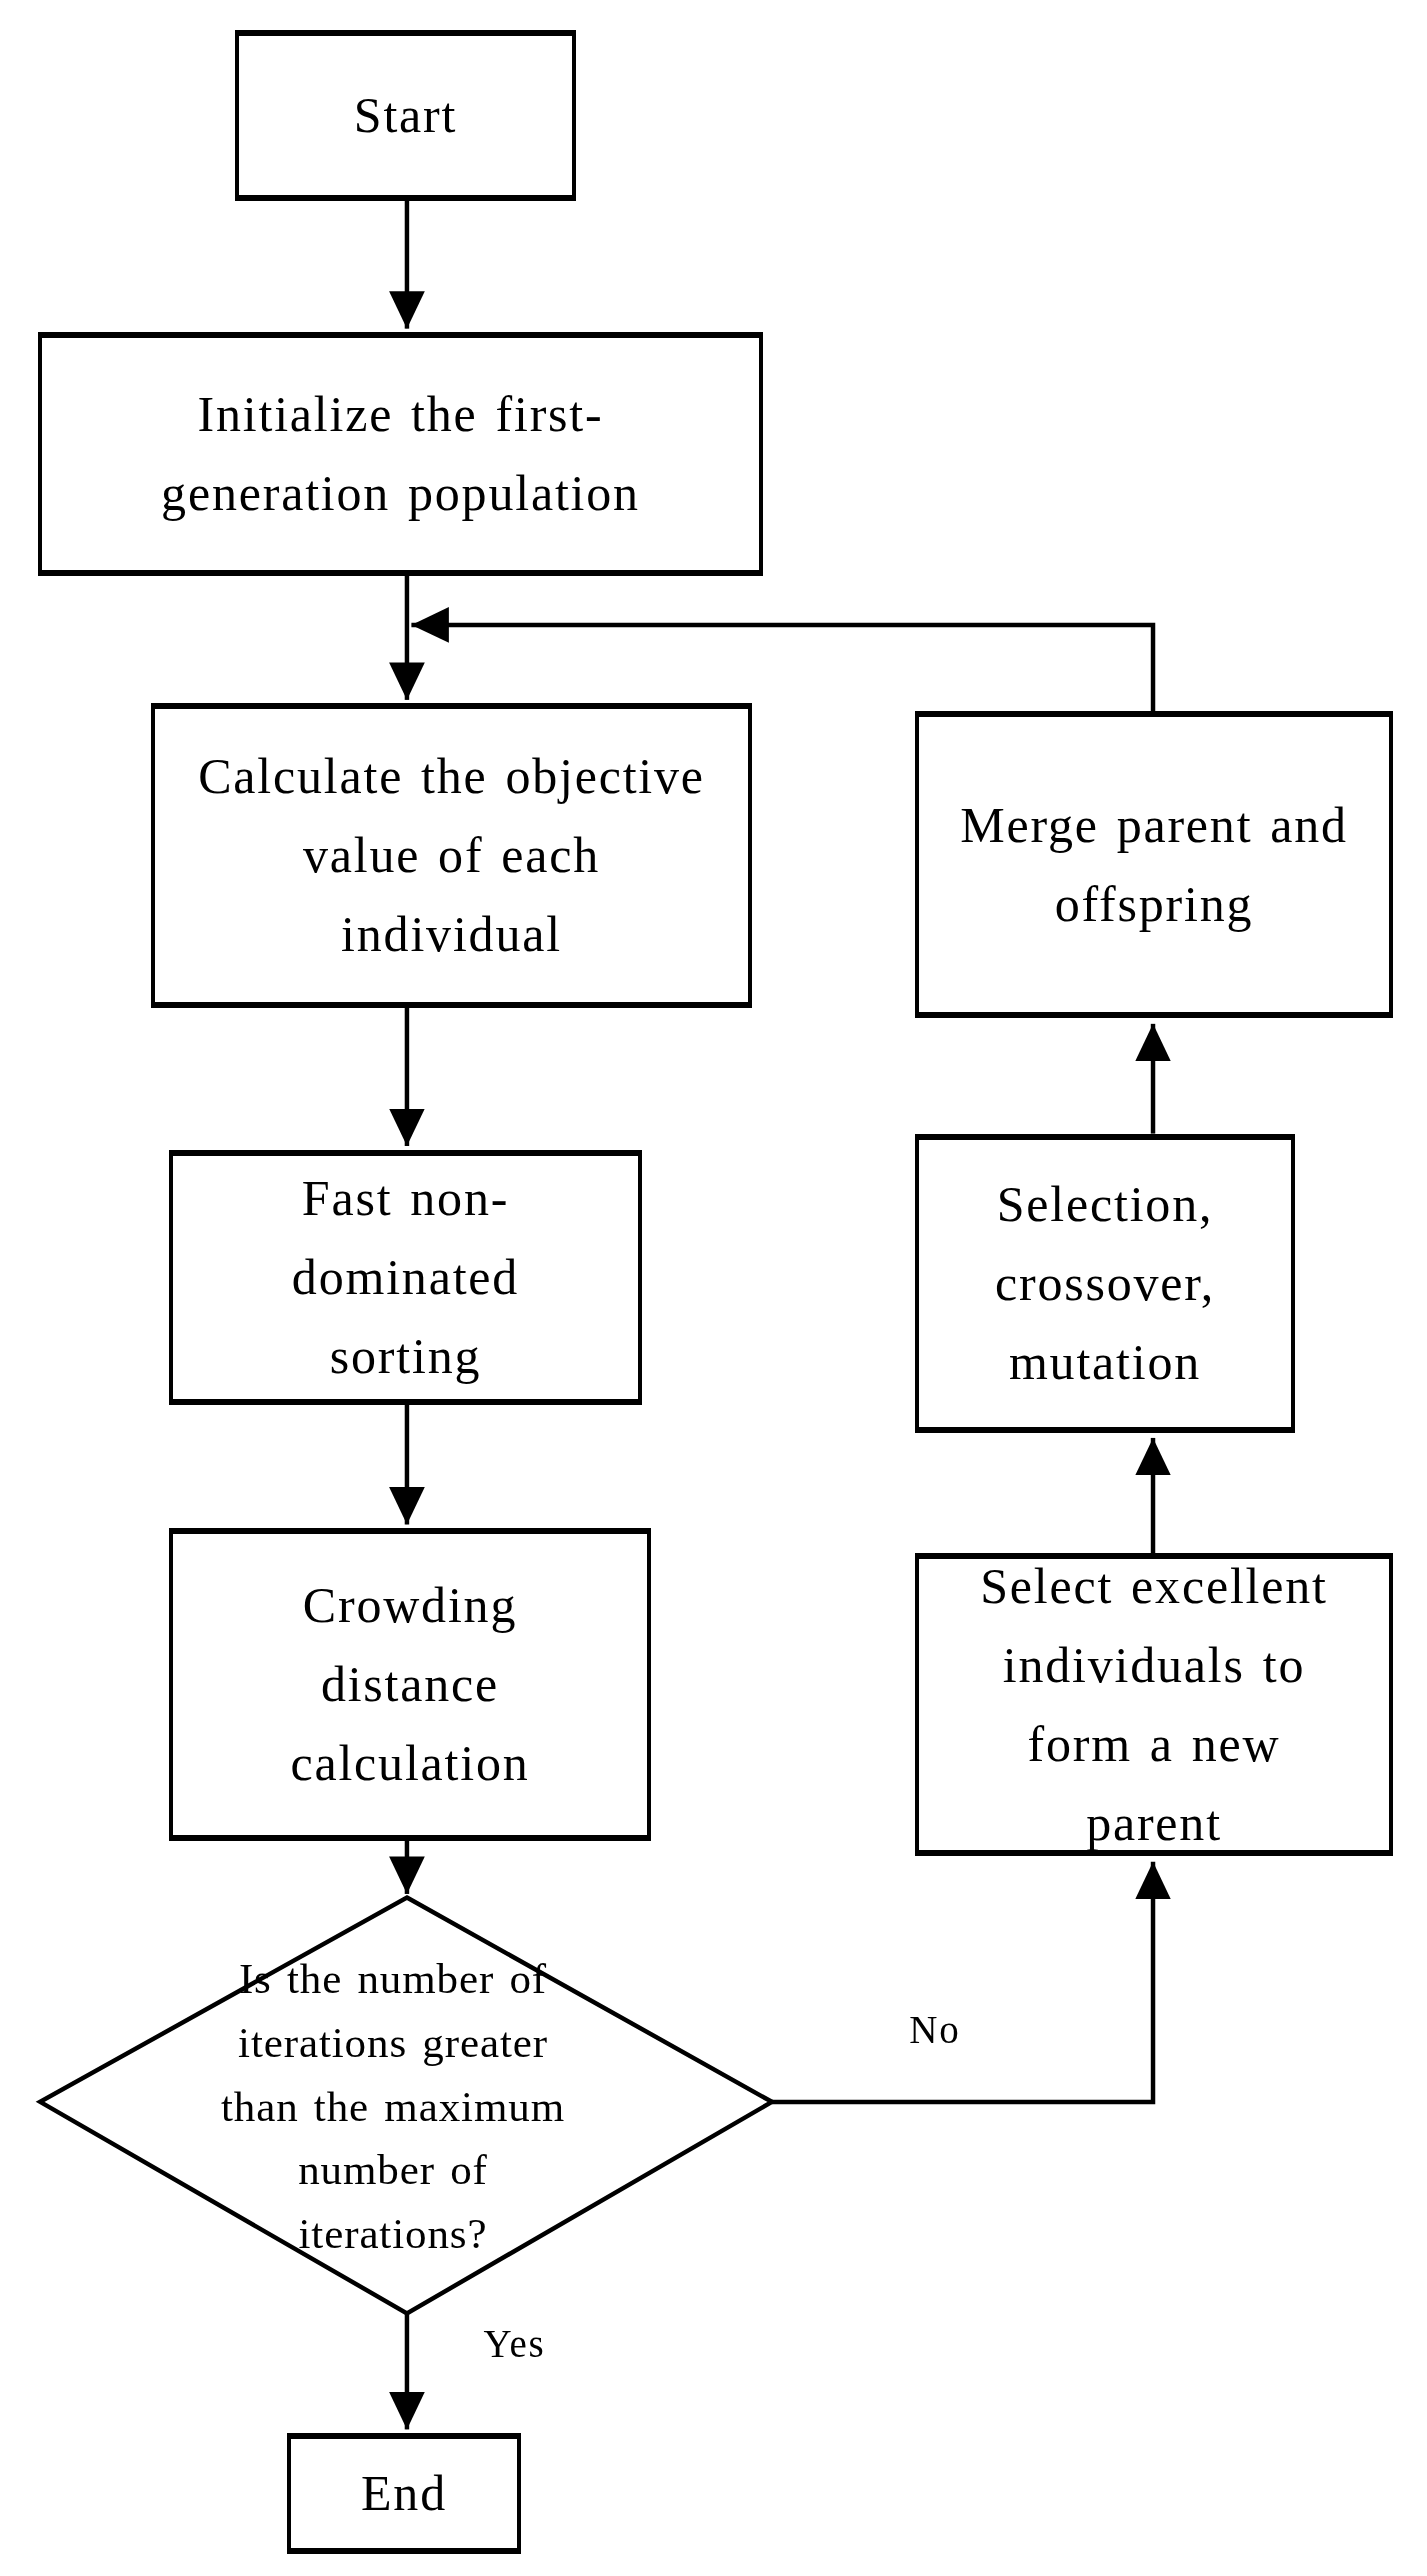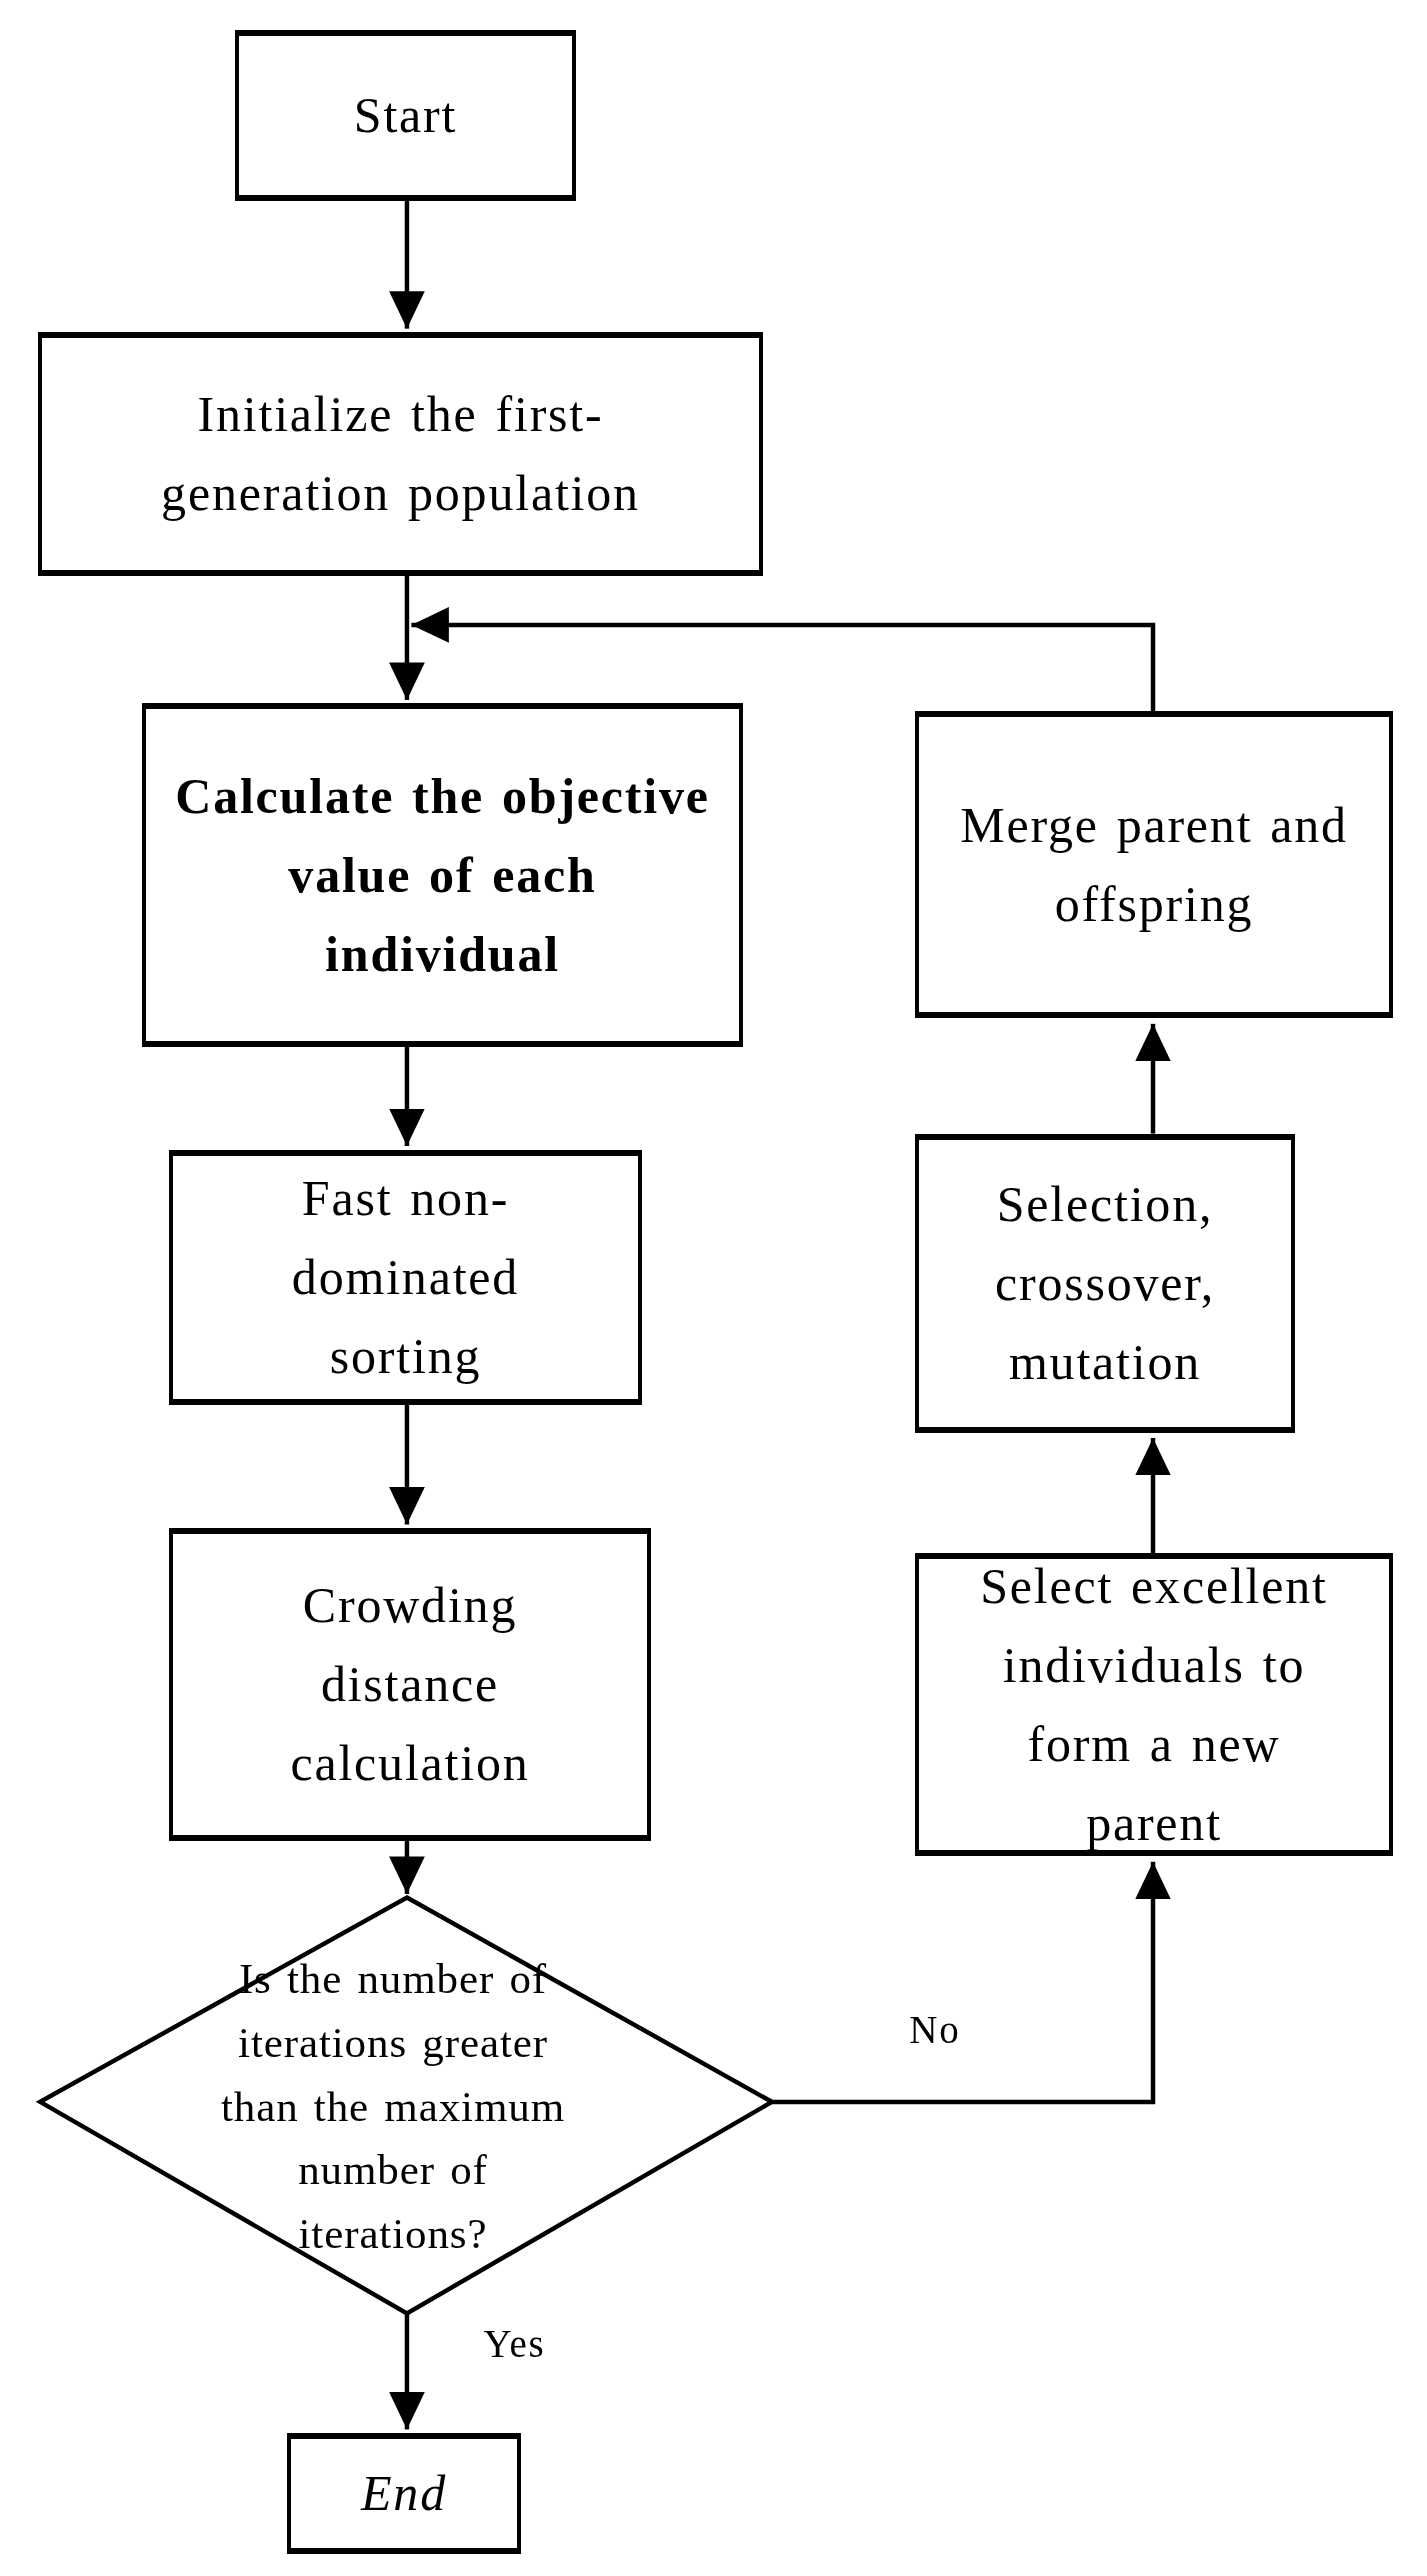--- a/index.html
+++ b/index.html
@@ -105,21 +105,21 @@
 
   <div class="node" style="left:235px; top:29.5px; width:341px; height:171px;">
     <span class="label">Start</span>
   </div>
 
   <div class="node" style="left:38px; top:332px; width:725px; height:244px;">
     <span class="label">Initialize the first-
 generation population</span>
   </div>
 
-  <div class="node" style="left:142px; top:703px; width:601px; height:344px;font-weight:bold;">
+  <div class="node" style="left:151px; top:703px; width:601px; height:305px;">
     <span class="label">Calculate the objective
 value of each
 individual</span>
   </div>
 
   <div class="node" style="left:169px; top:1150px; width:473px; height:255px;">
     <span class="label">Fast non-
 dominated
 sorting</span>
   </div>
@@ -131,21 +131,21 @@
   </div>
 
   <div class="diamond-label-wrap">
     <span class="label">Is the number of
 iterations greater
 than the maximum
 number of
 iterations?</span>
   </div>
 
-  <div class="node" style="left:287px; top:2433px; width:234px; height:121px;font-style:italic;">
+  <div class="node" style="left:287px; top:2433px; width:234px; height:121px;">
     <span class="label">End</span>
   </div>
 
   <div class="node" style="left:915px; top:711px; width:478px; height:307px;">
     <span class="label">Merge parent and
 offspring</span>
   </div>
 
   <div class="node" style="left:915px; top:1134px; width:380px; height:299px;">
     <span class="label">Selection,

